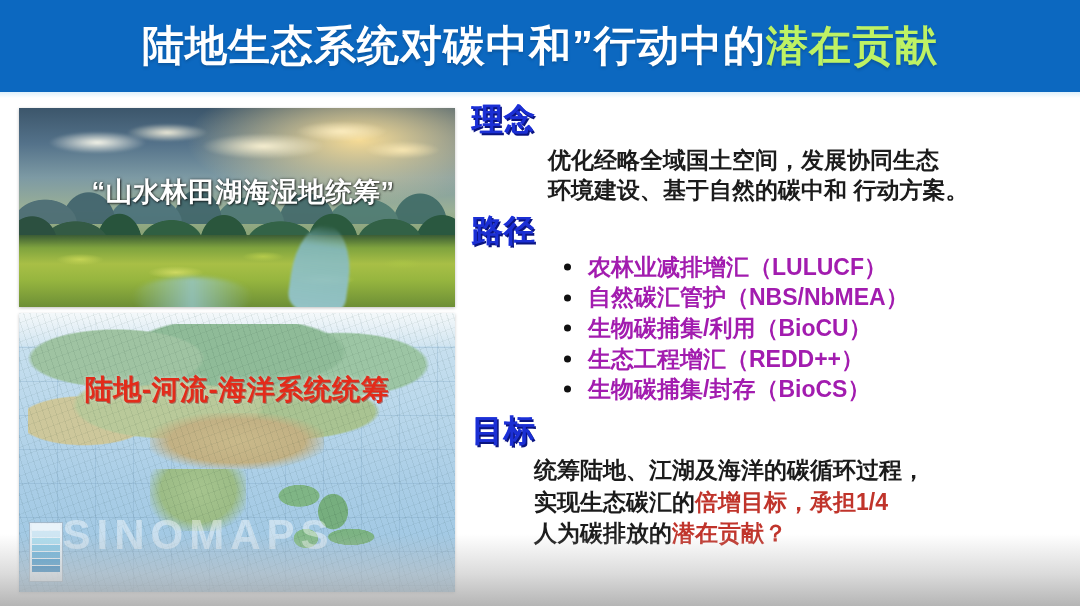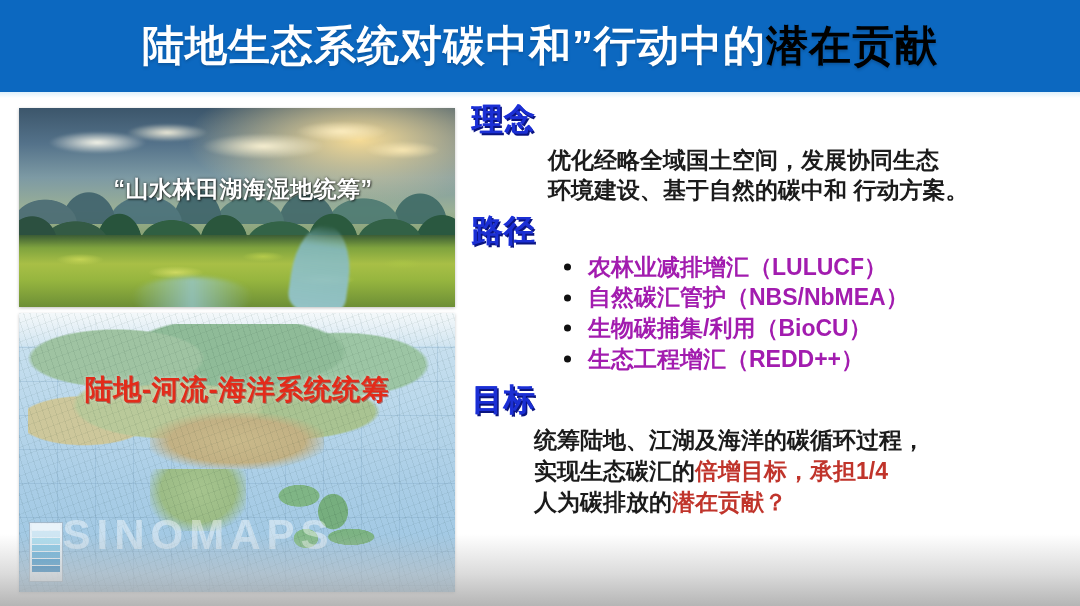--- a/index.html
+++ b/index.html
@@ -28,21 +28,21 @@
   }
   .title-bar .title-inner {
     white-space:nowrap;
     font-size:42px;
     font-weight:bold;
     letter-spacing:1px;
     line-height:1;
     text-shadow:0 2px 3px rgba(0,0,0,0.18);
   }
   .title-white { color:#ffffff; }
-  .title-accent { color:#000000; }
+  .title-accent { color:#bef264; }
   .title-bar-underglow {
     position:absolute;
     left:0; top:92px;
     width:1080px; height:6px;
     background:linear-gradient(to bottom,#dff0fb 0%, #ffffff 100%);
   }
 
   
   .media-col { position:absolute; left:19px; top:108px; width:436px; }
 
@@ -121,21 +121,21 @@
     position:absolute; left:26%; bottom:-10px; width:120px; height:40px;
     background:linear-gradient(to right, rgba(140,186,200,0.0), rgba(150,198,206,0.8), rgba(140,186,200,0.0));
     border-radius:50%;
     filter:blur(2px);
   }
   .photo-caption {
     position:absolute;
     left:12px; right:0; top:66px;
     text-align:center;
     color:#ffffff;
-    font-size:23px;
+    font-size:27px;
     font-weight:bold;
     letter-spacing:0.5px;
     text-shadow:0 0 3px rgba(0,0,0,0.55), 1px 1px 2px rgba(0,0,0,0.6);
     white-space:nowrap;
   }
 
   
   .map {
     position:relative;
     margin-top:6px;
@@ -340,20 +340,21 @@
       <div>优化经略全域国土空间，发展协同生态</div>
       <div>环境建设、基于自然的碳中和 行动方案。</div>
     </div>
 
     <div class="sec-head sec-head-2">路径</div>
     <ul class="bullets">
       <li>农林业减排增汇（LULUCF）</li>
       <li>自然碳汇管护（NBS/NbMEA）</li>
       <li>生物碳捕集/利用（BioCU）</li>
       <li>生态工程增汇（REDD++）</li>
+      <li>生物碳捕集/封存（BioCS）</li>
     </ul>
 
     <div class="sec-head sec-head-3">目标</div>
     <div class="goal-body">
       <div><span>统筹陆地、江湖及海洋的碳循环过程，</span><span class="em"></span></div>
       <div><span>实现生态碳汇的</span><span class="em">倍增目标，承担1/4</span></div>
       <div><span>人为碳排放的</span><span class="em">潜在贡献？</span></div>
     </div>
 
   </div>

